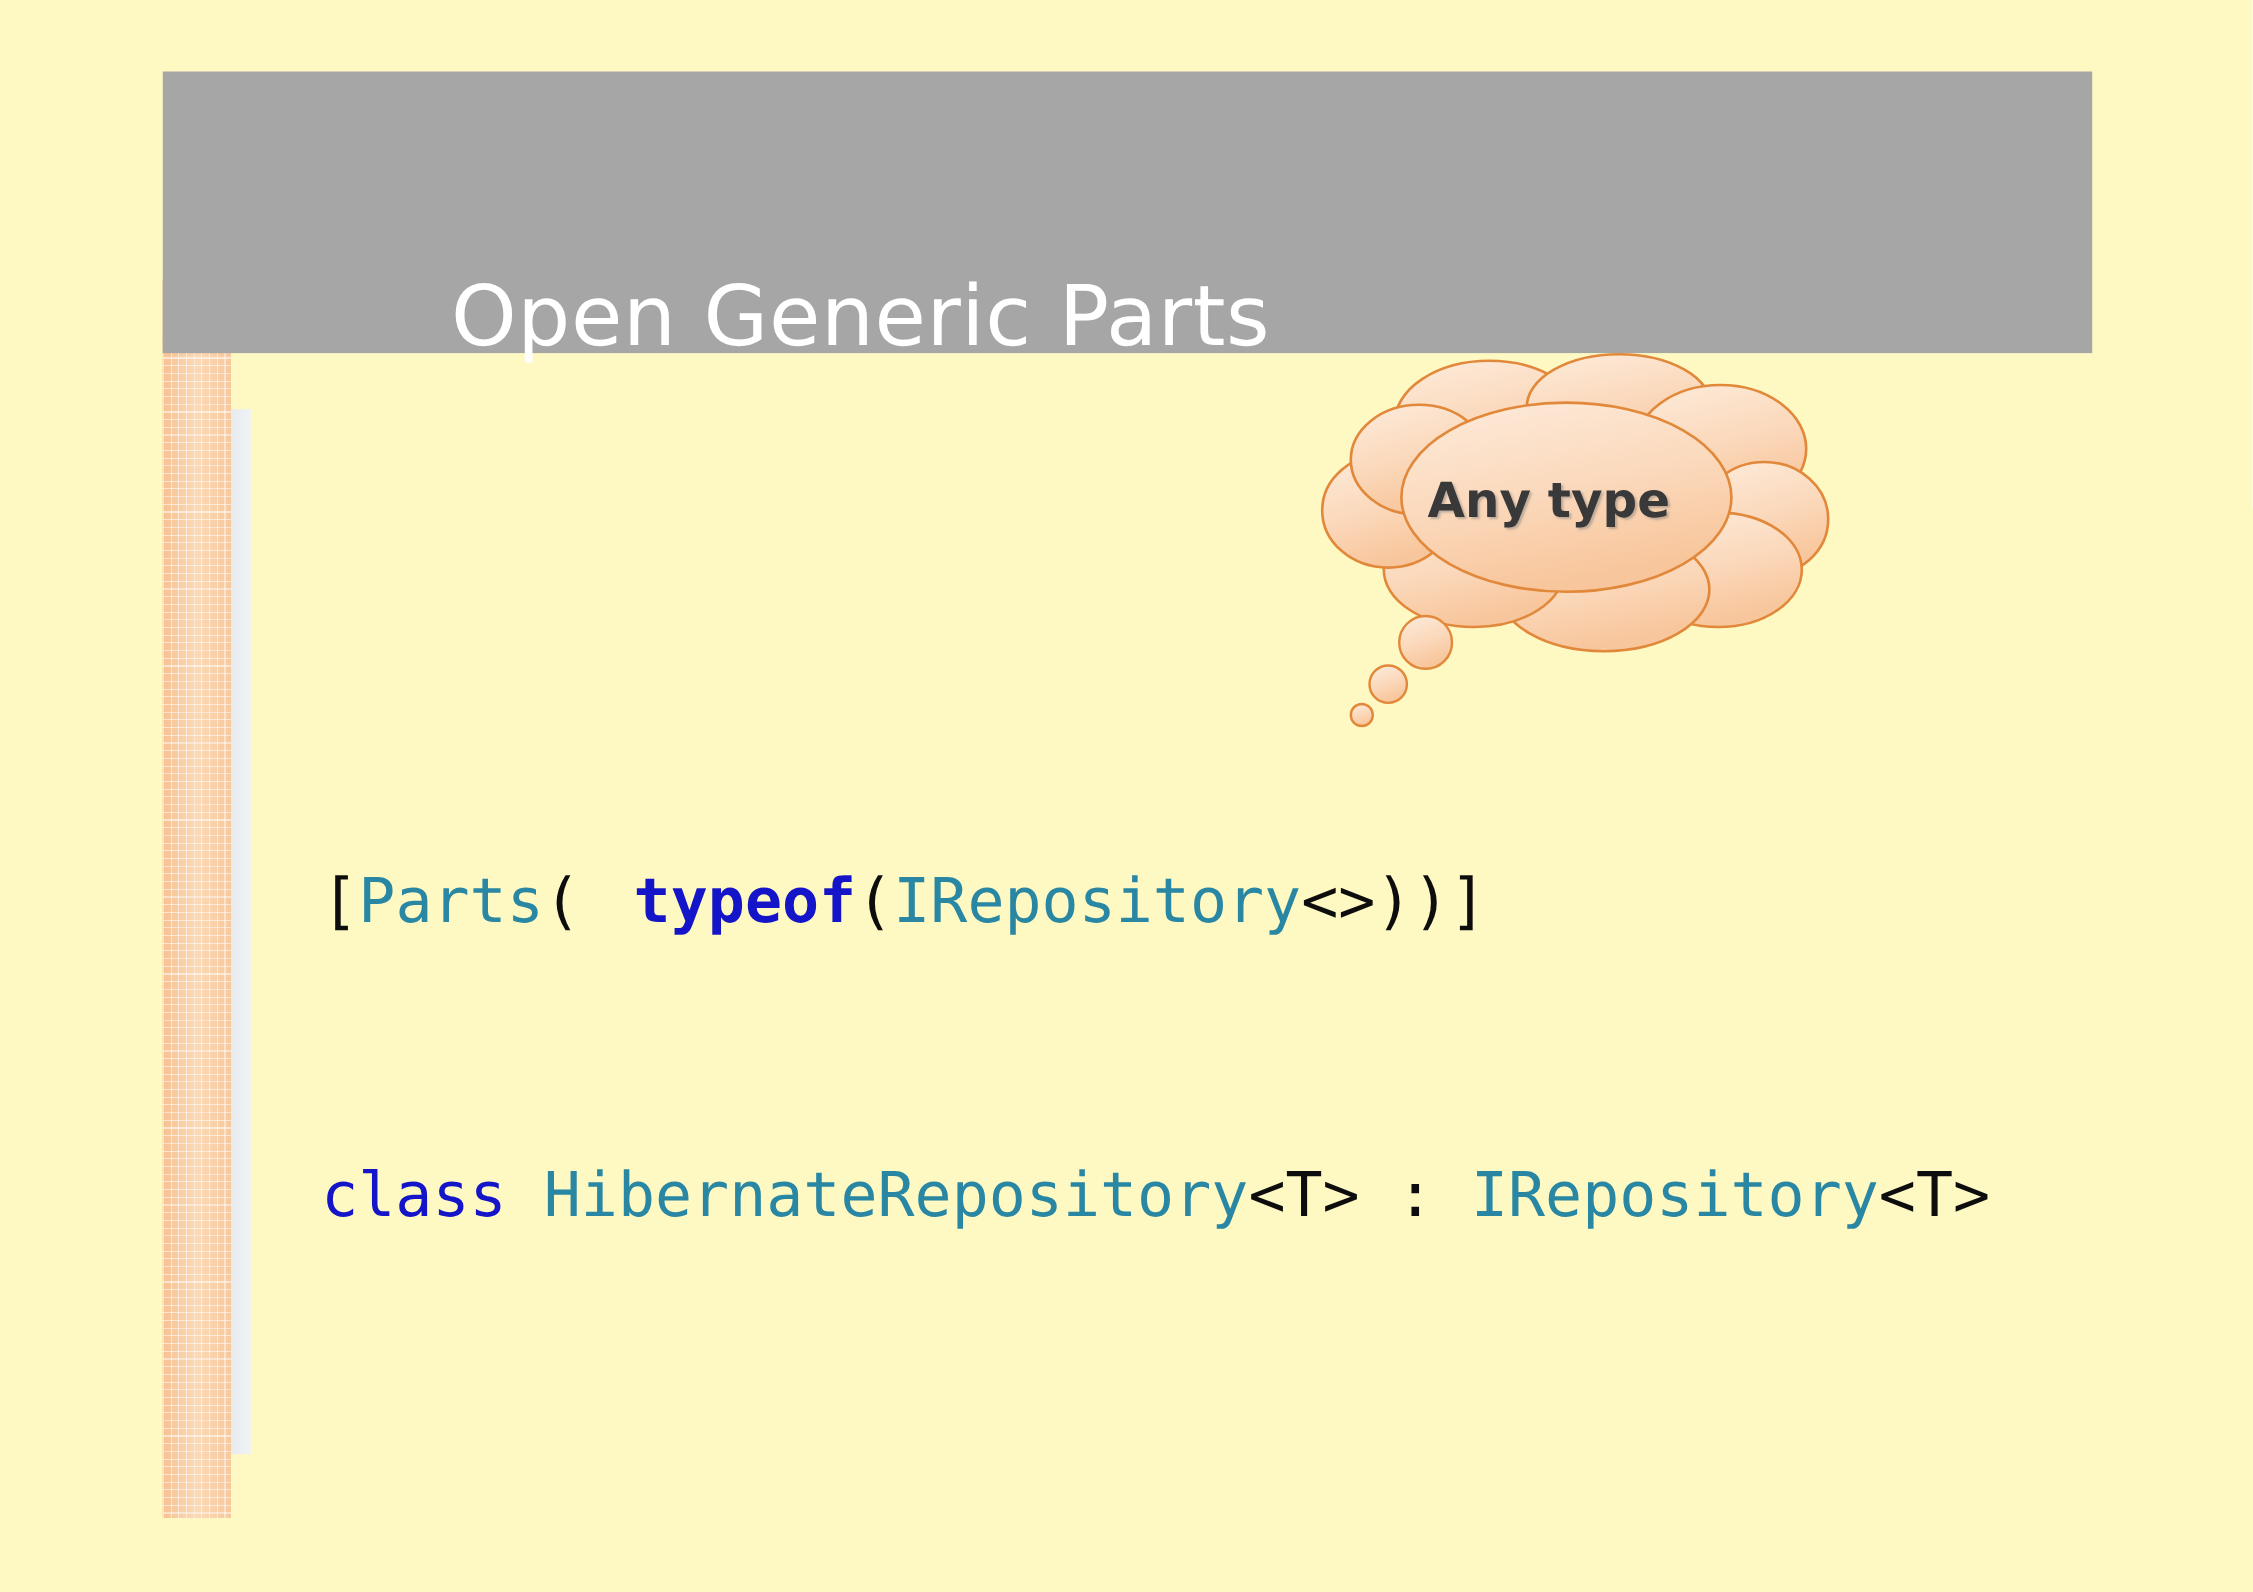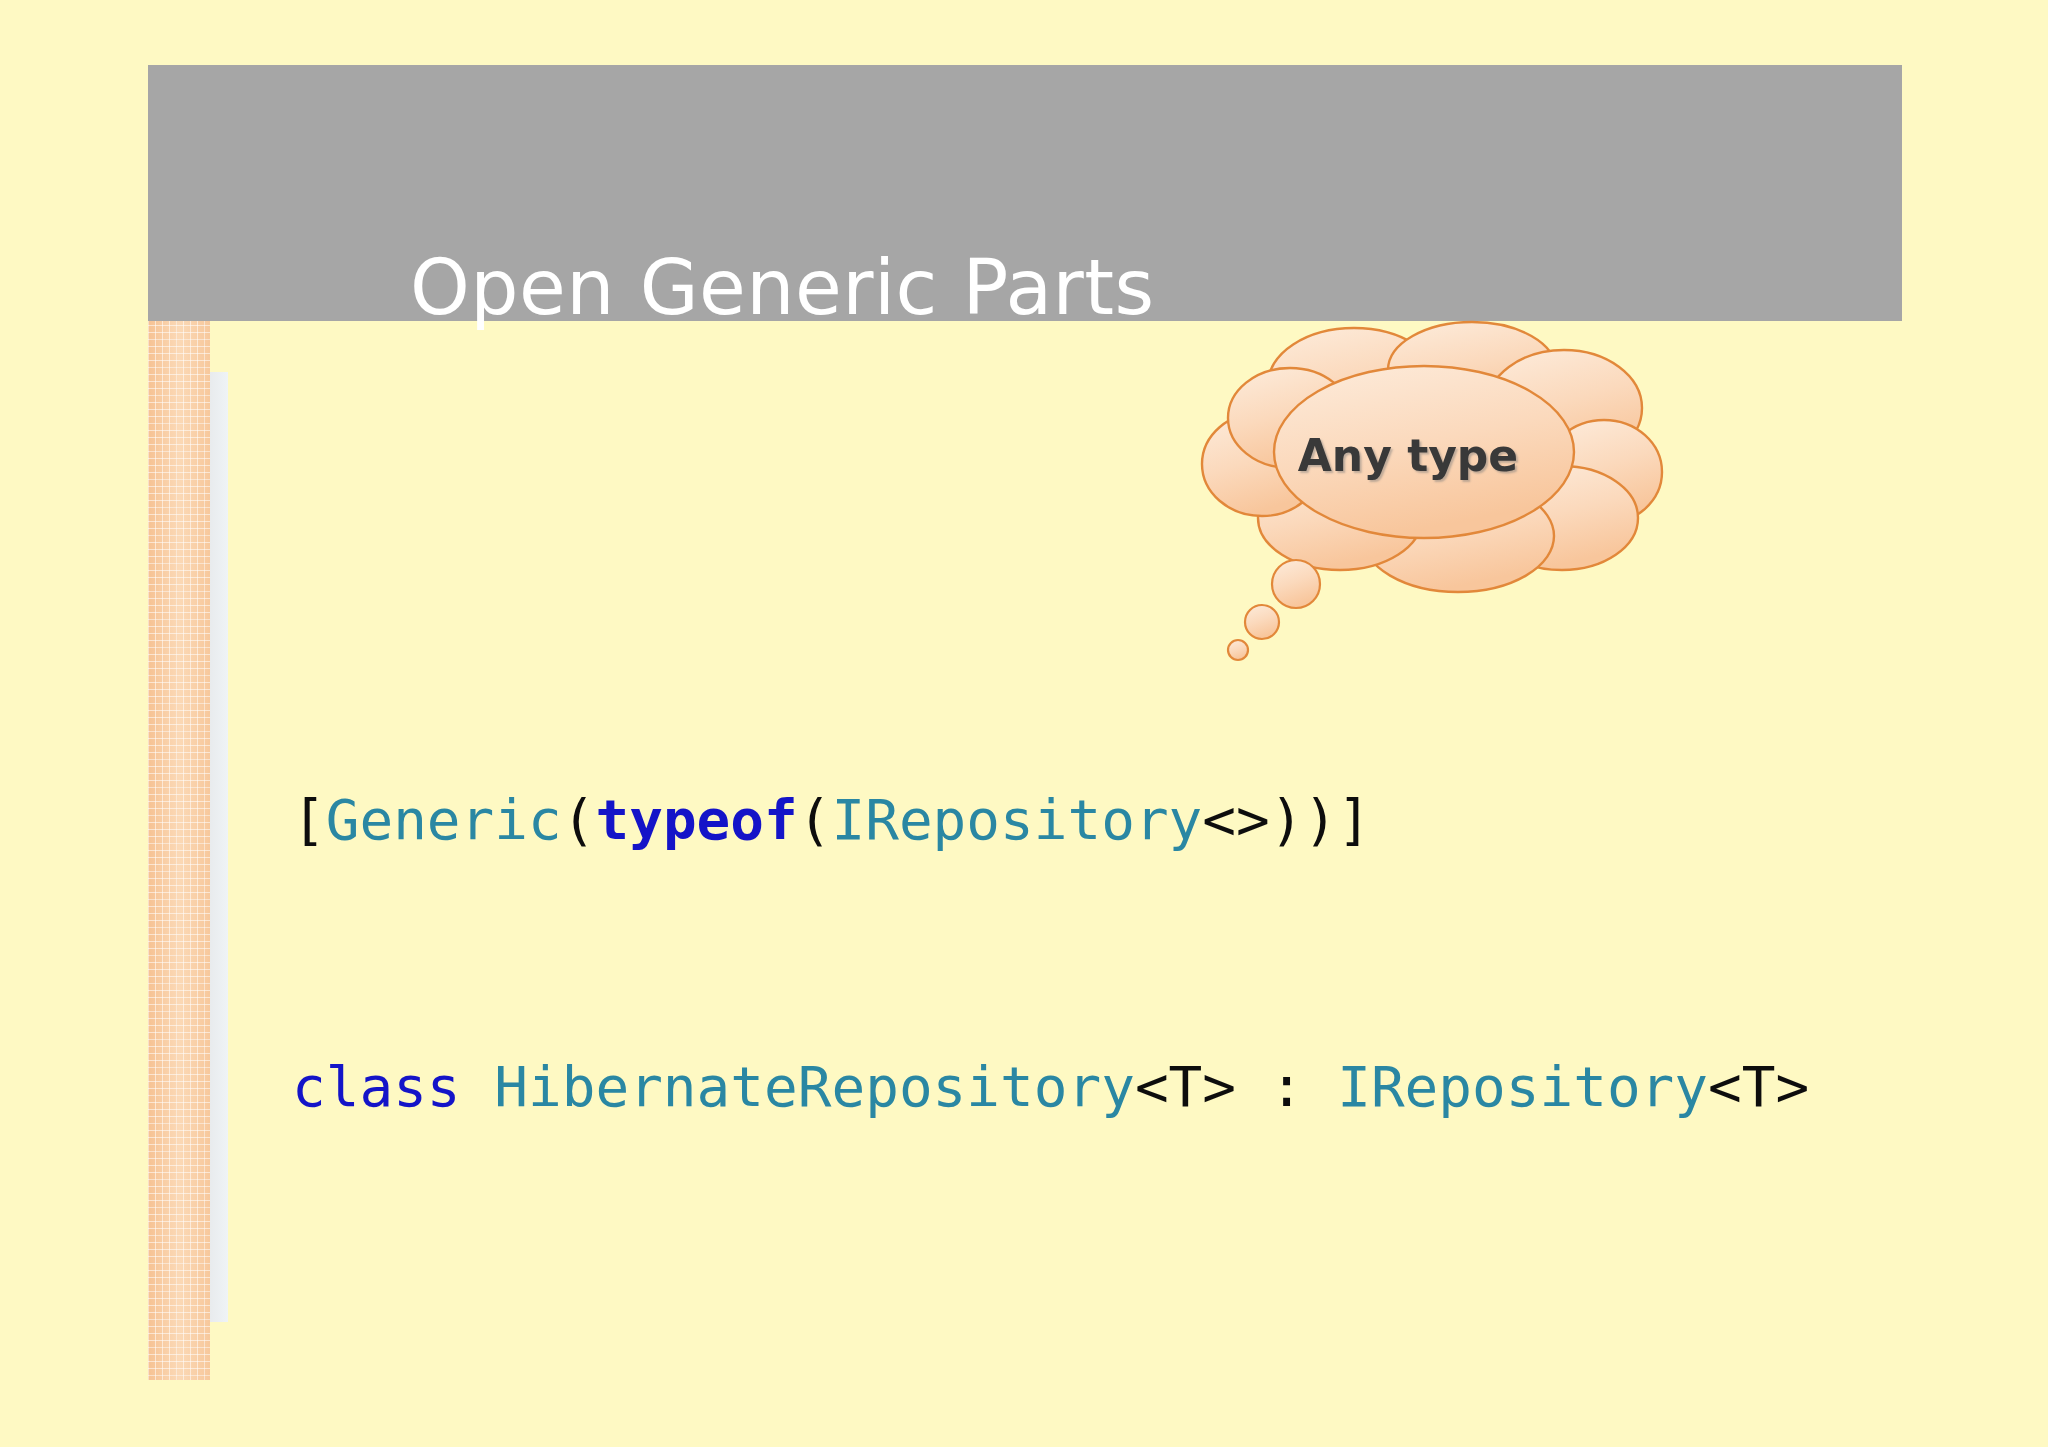--- a/index.html
+++ b/index.html
@@ -91,21 +91,21 @@
     white-space: pre;
   }
   .code-line {
     white-space: pre;
   }
   .code-line + .code-line {
     margin-top: 43px;
   }
   .tok-punct  { color: #0d0d0d; }
   .tok-type   { color: #2a87a3; }
-  .tok-kw     { color: #1414c8; font-weight: 700; }
+  .tok-kw     { color: #1414c8; font-weight: 700; margin-left: 48px; }
   .tok-kw-2   { color: #1414c8; }
 
   
   .thought {
     position: absolute;
     left: 1158px;
     top: 322px;
     width: 500px;
     height: 360px;
   }
@@ -136,21 +136,21 @@
   <div class="stripe-blue"></div>
   <div class="stripe-peach"></div>
   <div class="stripe-peach-top"></div>
 
   <div class="title-banner">
     <div class="title-text">Open Generic Parts</div>
   </div>
 
   <div class="code-block">
 
-    <div class="code-line"><span class="tok-punct">[</span><span class="tok-type">Generic</span><span class="tok-punct">(</span><span class="tok-kw">typeof</span><span class="tok-punct">(</span><span class="tok-type">IRepository</span><span class="tok-punct">&lt;&gt;))]</span></div>
+    <div class="code-line"><span class="tok-punct">[</span><span class="tok-type">Parts</span><span class="tok-punct">(</span><span class="tok-kw">typeof</span><span class="tok-punct">(</span><span class="tok-type">IRepository</span><span class="tok-punct">&lt;&gt;))]</span></div>
 
     <div class="code-line"><span class="tok-kw-2">class</span><span class="tok-punct"> </span><span class="tok-type">HibernateRepository</span><span class="tok-punct">&lt;T&gt; : </span><span class="tok-type">IRepository</span><span class="tok-punct">&lt;T&gt;</span></div>
 
   </div>
 
   <div class="thought">
     <svg width="500" height="360" viewBox="0 0 500 360">
       <defs>
         <linearGradient id="cloudGrad" x1="0" y1="0" x2="0.35" y2="1">
           <stop offset="0%" stop-color="#fdecdc"></stop>

